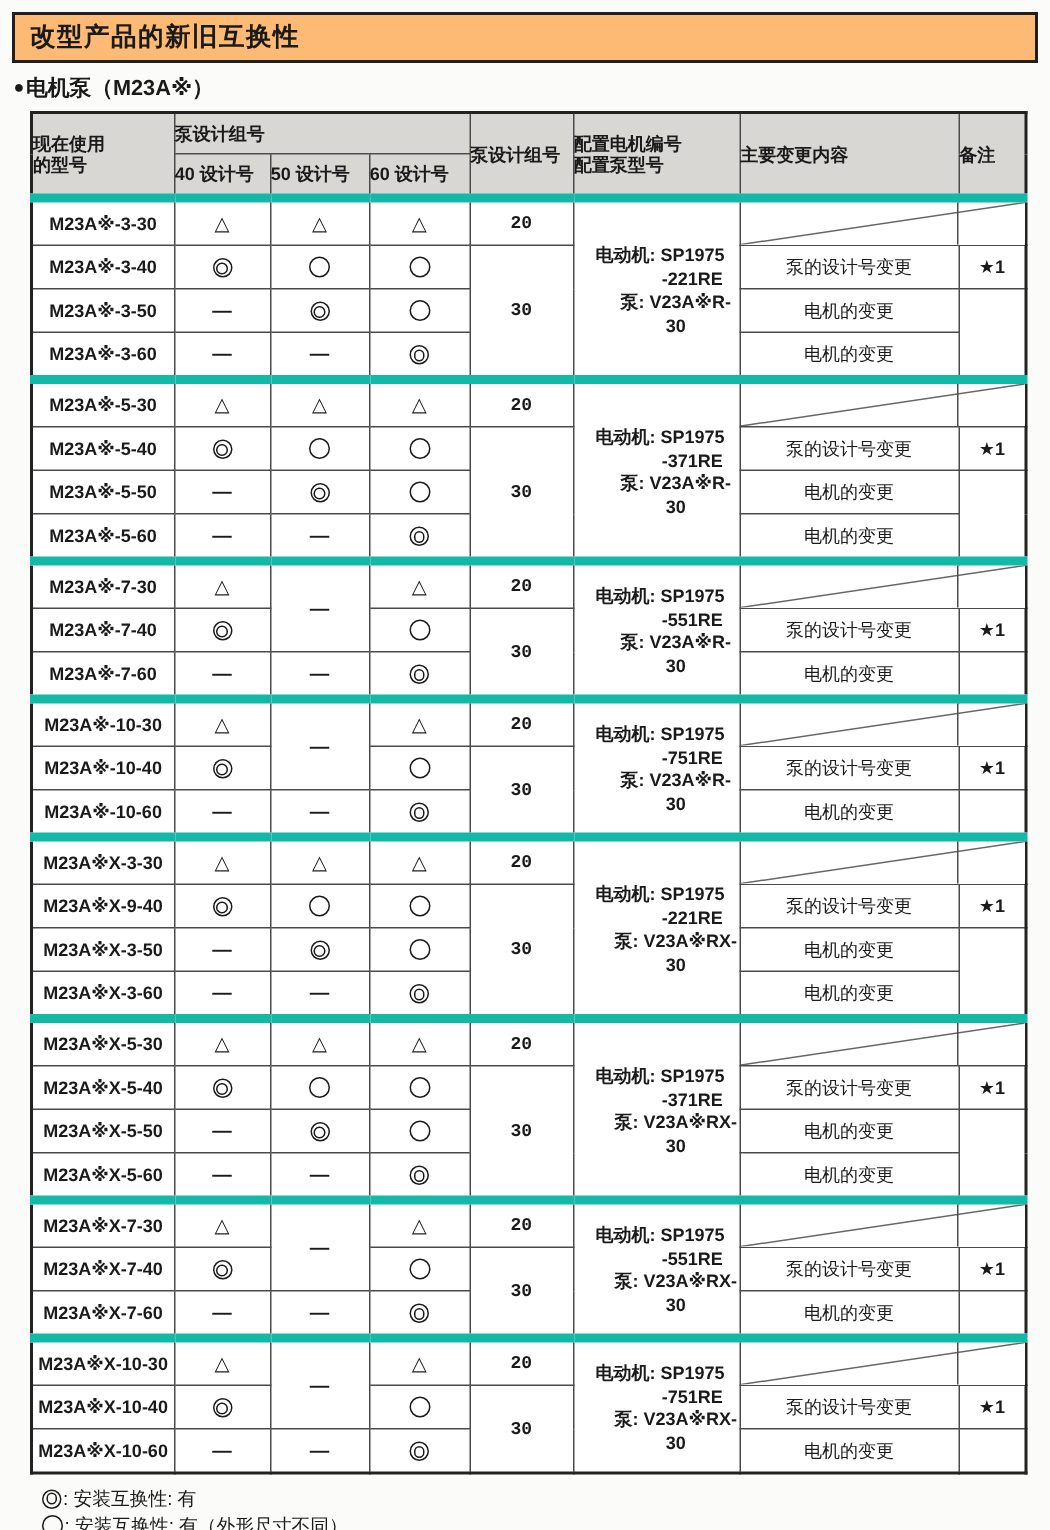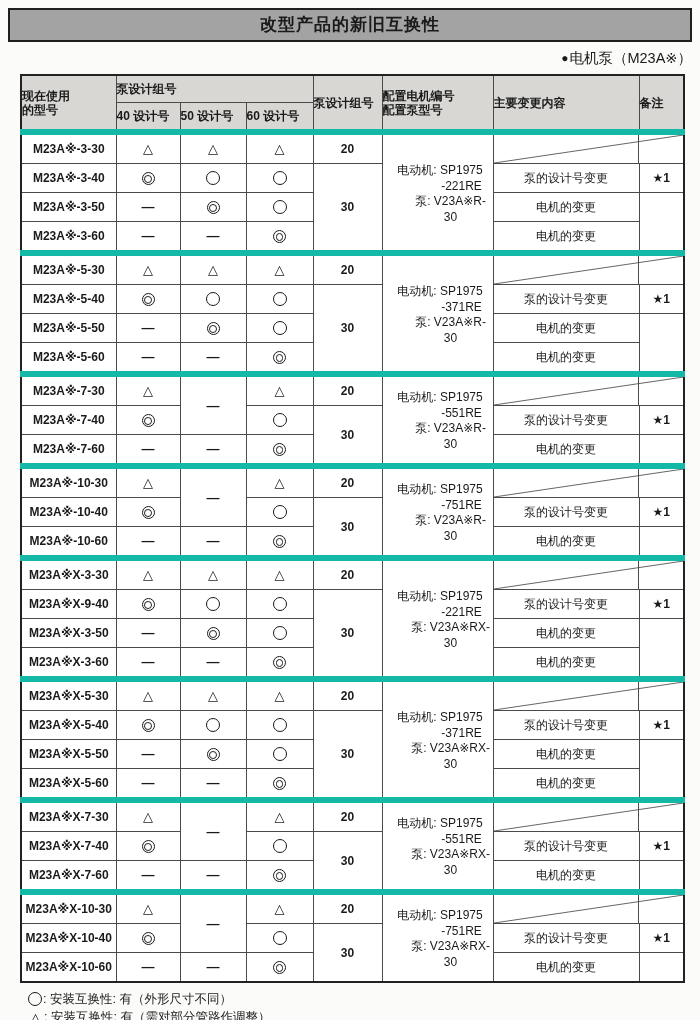--- a/index.html
+++ b/index.html
@@ -4,44 +4,44 @@
 <style>
   html,body{margin:0;padding:0;}
   body{
     width:700px;height:1020px;overflow:hidden;box-sizing:border-box;
     background:#fbfbf9;color:#1a1a1a;
     font-family:"Liberation Sans","DejaVu Sans",sans-serif;
     padding:8px 8px 0 8px;
   }
   
   .title-box{
-    border:2px solid #1f1f1f;background:#a3a3a3;
+    border:2px solid #1f1f1f;background:#fdba74;
     padding:3px 10px 4px 10px;margin:0 0 7px 0;
-    font-size:17px;font-weight:bold;letter-spacing:1px;text-align:center;
+    font-size:17px;font-weight:bold;letter-spacing:1px;
   }
-  .subtitle{font-size:14.5px;font-weight:normal;margin:0 0 6px 1px;text-align:right;}
+  .subtitle{font-size:14.5px;font-weight:bold;margin:0 0 6px 1px;}
   .subtitle .bullet{font-size:12px;vertical-align:1px;margin-right:1px;}
   
   table.compat{
     border-collapse:collapse;table-layout:fixed;width:663px;
     margin-left:12px;border:2px solid #222;background:#fff;
   }
   .compat th,.compat td{border:1px solid #4a4a4a;padding:0;}
   .compat thead th{
     background:#d8d7d4;font-size:12px;font-weight:bold;
     height:26px;text-align:left;vertical-align:middle;line-height:14px;
   }
   .compat tbody td{
     height:28px;font-size:12px;text-align:center;vertical-align:middle;
     background:#fff;
   }
   tr.block-first td{border-top:6px solid #14b8a6;}
   .model-cell{font-weight:600;font-size:11.5px;letter-spacing:0;}
-  .group-cell{font-weight:600;}
-  .motor-cell{font-size:11px;text-align:left;vertical-align:middle;font-weight:400;margin-top:19px;}
+  .group-cell{font-weight:600;font-family:Liberation Mono, monospace;}
+  .motor-cell{font-size:11px;text-align:left;vertical-align:middle;font-weight:700;margin-top:19px;}
   .motor-cell .m1{padding-left:5px;}
   .motor-cell .m2{padding-left:48px;}
   .motor-cell .m3{padding-left:26px;}
   .change-cell{text-align:left;padding-left:7px;}
   .remark-cell{font-weight:bold;font-size:12px;}
   .diag-cell{position:relative;padding:0;}
   .diag-cell svg{position:absolute;left:0;top:0;width:100%;height:100%;display:block;}
   .diag-div{position:absolute;top:0;bottom:0;right:44px;border-left:1px solid #4a4a4a;}
   
   .sym-c{display:inline-block;width:14px;height:14px;border:1.4px solid #1a1a1a;border-radius:50%;vertical-align:middle;box-sizing:border-box;}
@@ -401,20 +401,24 @@
         <td class="sym-cell"><span class="sym-dc"></span></td>
         <td class="change-cell">电机的变更</td>
         <td class="remark-cell"></td>
       </tr>
     </tbody>
 </table>
 
 <div class="footer">
   <div>
       <div class="legend-item">
+        <span class="sym-dc"></span>
+        <span class="legend-text">: 安装互换性: 有</span>
+      </div>
+      <div class="legend-item">
         <span class="sym-c"></span>
         <span class="legend-text">: 安装互换性: 有（外形尺寸不同）</span>
       </div>
       <div class="legend-item">
         <span class="sym-tri">△</span>
         <span class="legend-text">: 安装互换性: 有（需对部分管路作调整）</span>
       </div>
     </div>
 
 </div>

